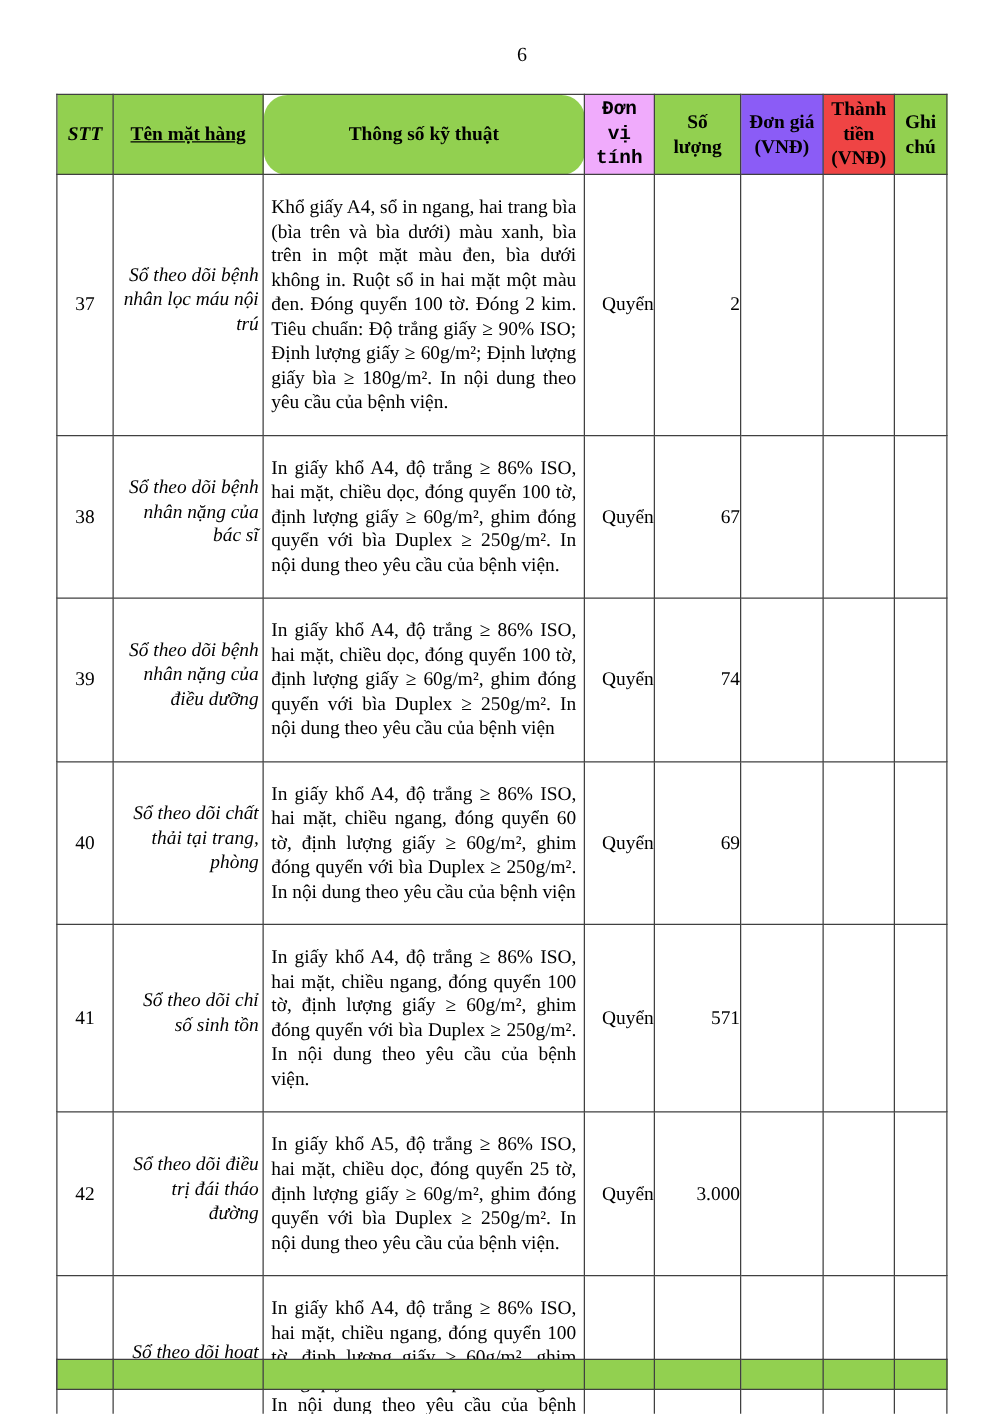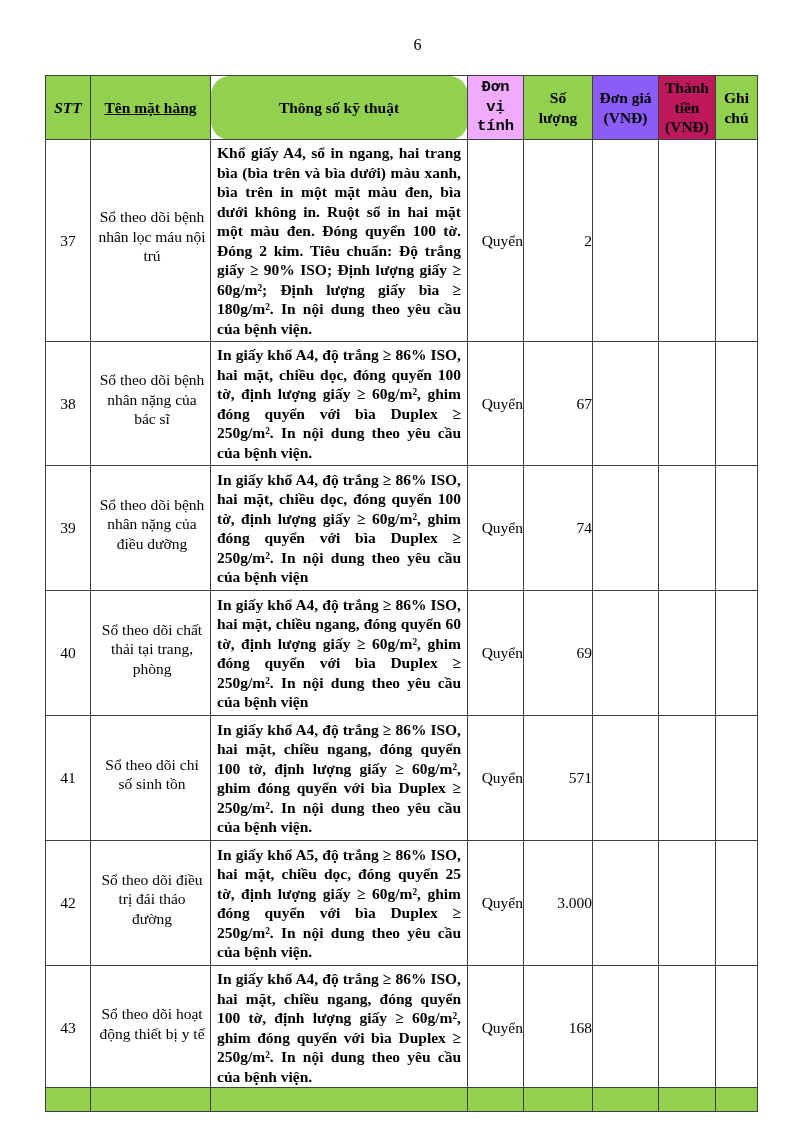--- a/index.html
+++ b/index.html
@@ -45,22 +45,22 @@
     vertical-align: middle;
     line-height: 1.25;
     padding: 2px 5px;
   }
   td {
     font-size: 15.5px;
     vertical-align: middle;
     line-height: 1.26;
   }
   td.stt  { text-align: center; }
-  td.name { text-align: center; padding: 2px 3px 10px 6px; }
-  td.spec { text-align: justify; padding: 3px 6px; font-weight: bold; }
+  td.name { text-align: right; padding: 2px 3px 10px 6px; font-style: italic; }
+  td.spec { text-align: justify; padding: 16px 6px; }
   td.unit, td.qty, td.price, td.total, td.note { text-align: right; }
   .band {
     position: absolute;
     top: 1087px; left: 45px;
     width: 712px; height: 25px;
     border-collapse: collapse;
     table-layout: fixed;
   }
   .band, .band td { border: 1px solid #404040; }
 </style>
@@ -81,21 +81,21 @@
       <col class="c-note">
   </colgroup>
   <thead>
     <tr>
       <th style="background: rgb(146, 208, 80); font-style: italic;">STT</th>
       <th style="background: rgb(146, 208, 80); text-decoration: underline;">Tên mặt hàng</th>
       <th style="background: rgb(146, 208, 80); border-radius: 19px;">Thông số kỹ thuật</th>
       <th style="background: #f0abfc; font-family: Liberation Mono, monospace;">Đơn vị tính</th>
       <th style="background: rgb(146, 208, 80);">Số lượng</th>
       <th style="background: #8b5cf6;">Đơn giá (VNĐ)</th>
-      <th style="background: #be185d;">Thành tiền (VNĐ)</th>
+      <th style="background: #ef4444;">Thành tiền (VNĐ)</th>
       <th style="background: rgb(146, 208, 80);">Ghi chú</th>
     </tr>
   </thead>
   <tbody>
     <tr style="height:200px;">
       <td class="stt">37</td>
       <td class="name">Sổ theo dõi bệnh nhân lọc máu nội trú</td>
       <td class="spec">Khổ giấy A4, sổ in ngang, hai trang bìa (bìa trên và bìa dưới) màu xanh, bìa trên in một mặt màu đen, bìa dưới không in. Ruột sổ in hai mặt một màu đen. Đóng quyển 100 tờ. Đóng 2 kim. Tiêu chuẩn: Độ trắng giấy ≥ 90% ISO; Định lượng giấy ≥ 60g/m²; Định lượng giấy bìa ≥ 180g/m². In nội dung theo yêu cầu của bệnh viện.</td>
       <td class="unit">Quyển</td>
       <td class="qty">2</td>

